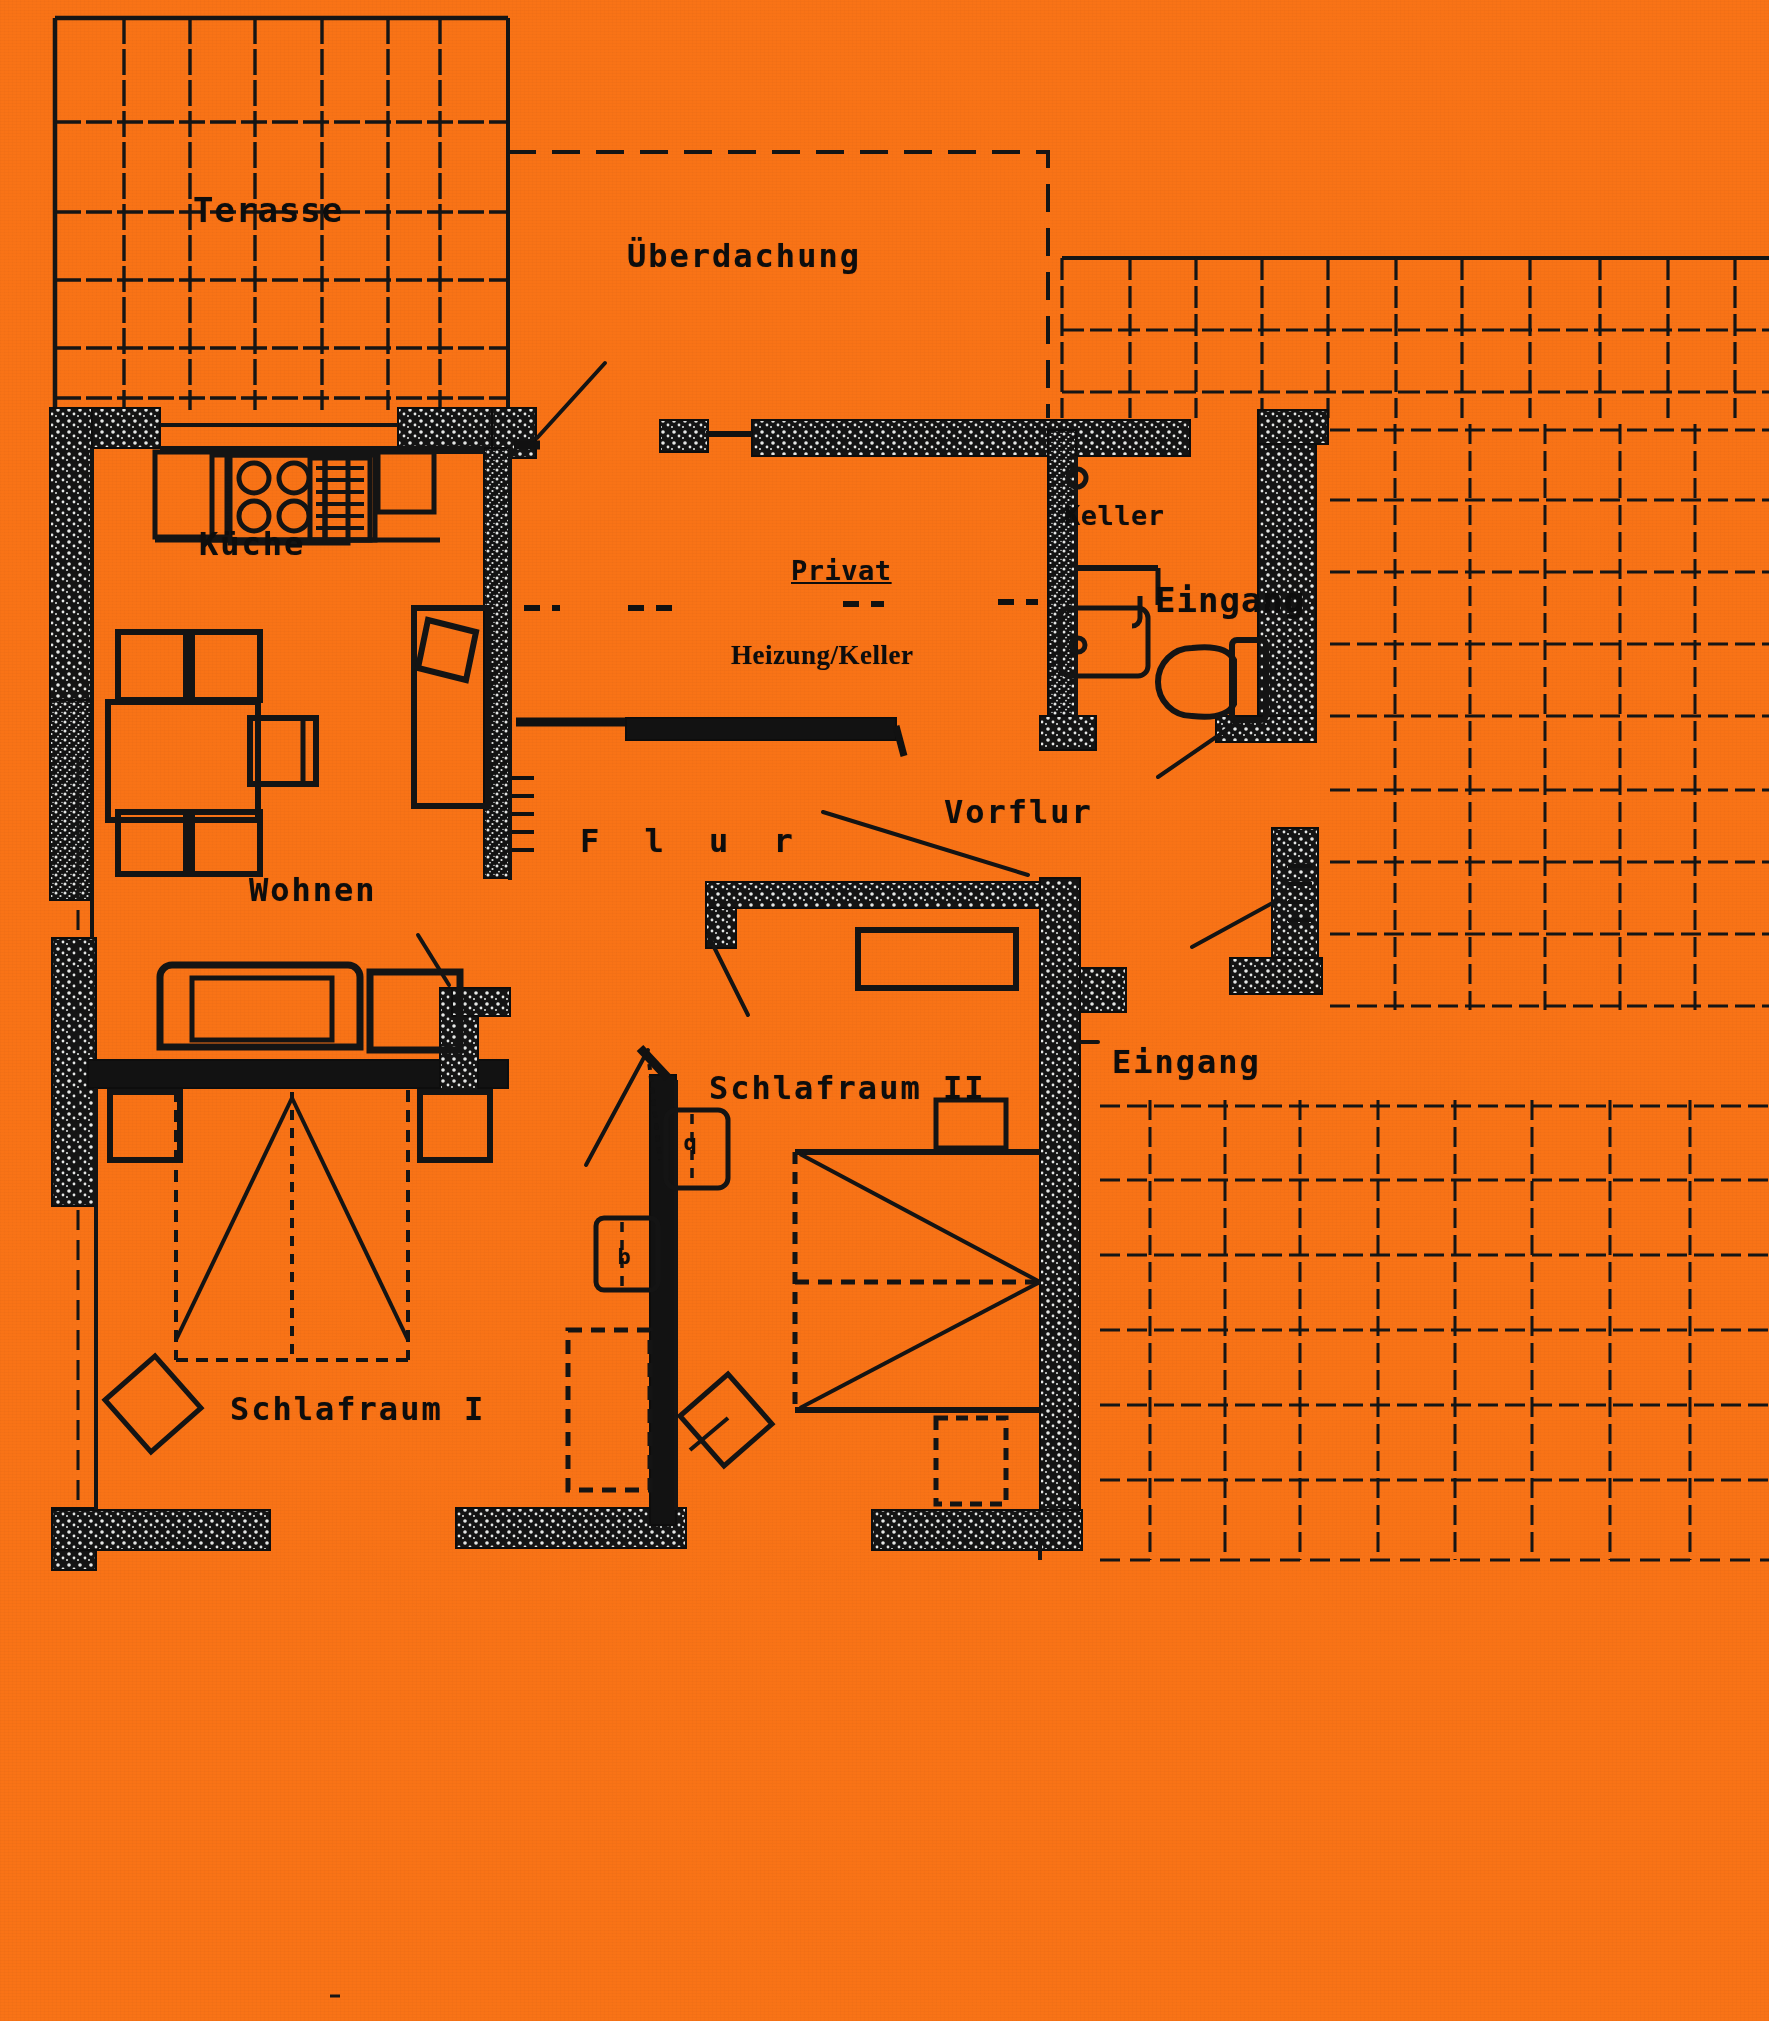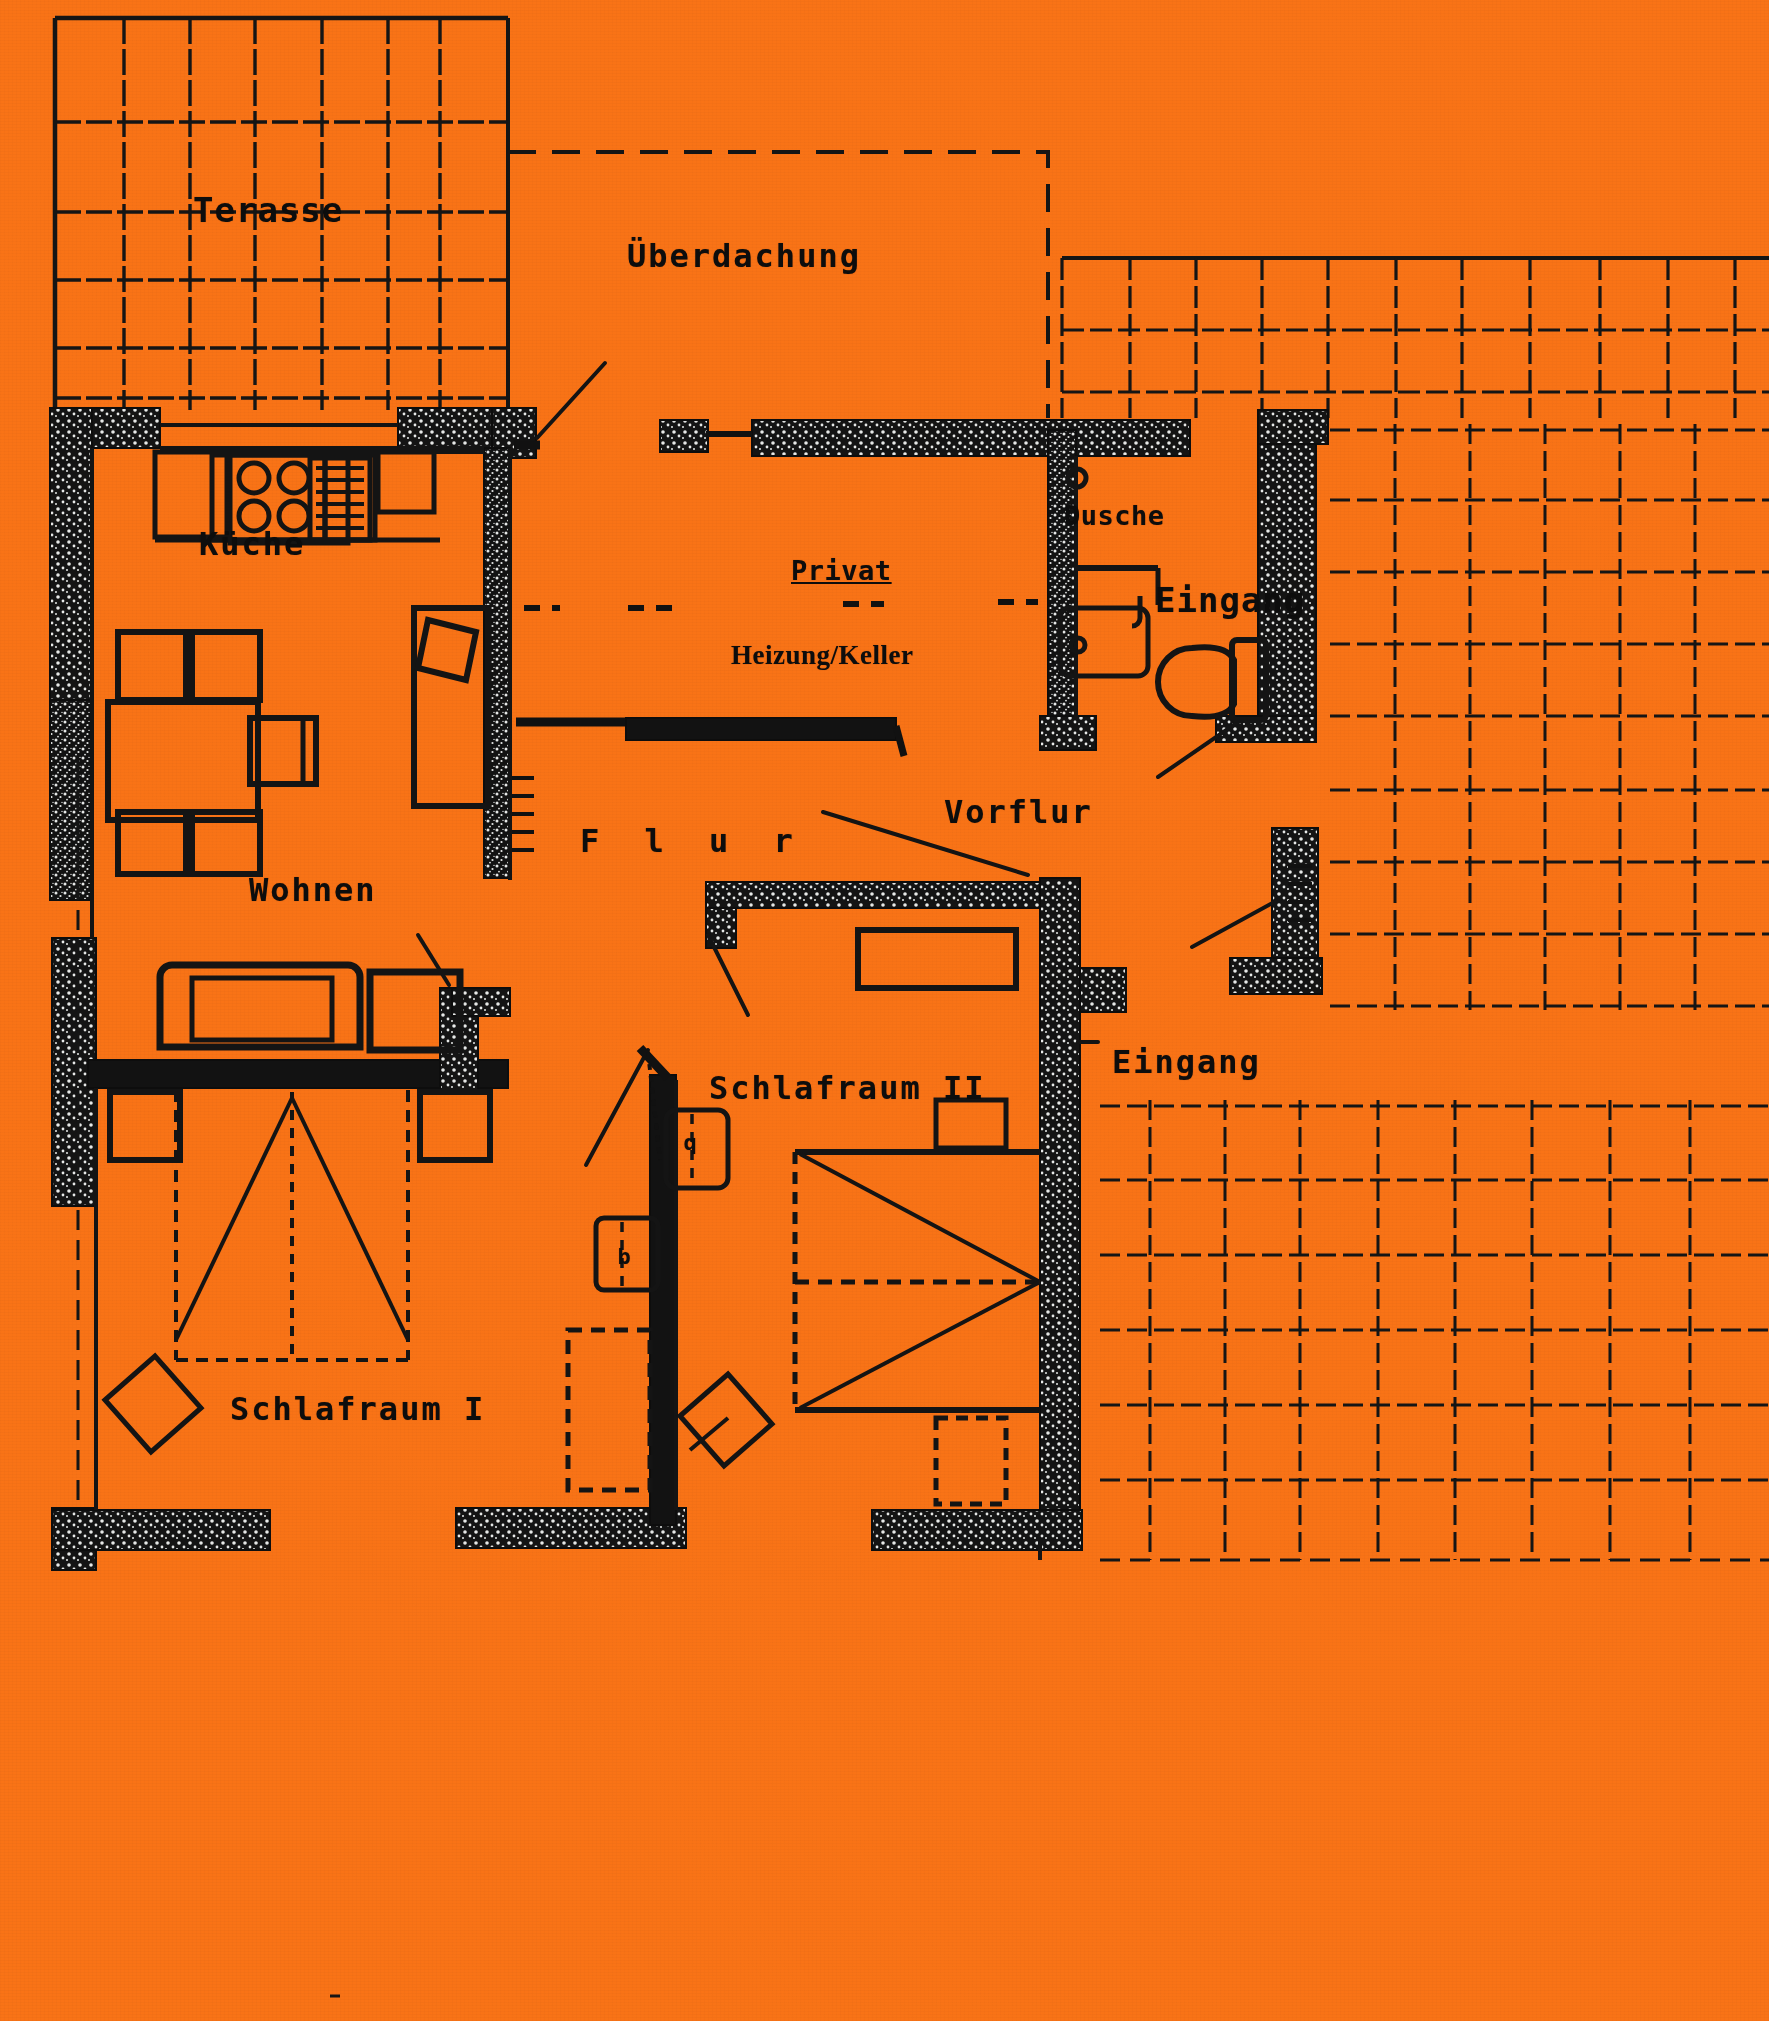--- a/index.html
+++ b/index.html
@@ -321,21 +321,21 @@
       <path d="M330 1996 H340"></path>
     </g>
   </svg>
 
   <div id="grain"></div>
 
   <div id="labels">
     <div class="lbl med" style="left:193px;top:190px;">Terasse</div>
     <div class="lbl big" style="left:627px;top:237px;">Überdachung</div>
     <div class="lbl big" style="left:199px;top:525px;">Küche</div>
-    <div class="lbl sm" style="left:1064px;top:500px;">Dusche</div>
+    <div class="lbl sm" style="left:1064px;top:500px;">Keller</div>
     <div class="lbl med" style="left:1155px;top:580px;">Eingang</div>
     <div class="lbl sm" style="left:791px;top:555px;text-decoration:underline;">Privat</div>
     <div class="lbl sm" style="left:731px;top:640px;font-family:Liberation Serif, serif;">Heizung/Keller</div>
     <div class="lbl big spaced" style="left:580px;top:822px;">F l u r</div>
     <div class="lbl big" style="left:944px;top:793px;">Vorflur</div>
     <div class="lbl big" style="left:249px;top:871px;">Wohnen</div>
     <div class="lbl big" style="left:709px;top:1069px;">Schlafraum II</div>
     <div class="lbl big" style="left:1112px;top:1043px;">Eingang</div>
     <div class="lbl big" style="left:230px;top:1390px;text-align:center;">Schlafraum I</div>
 

